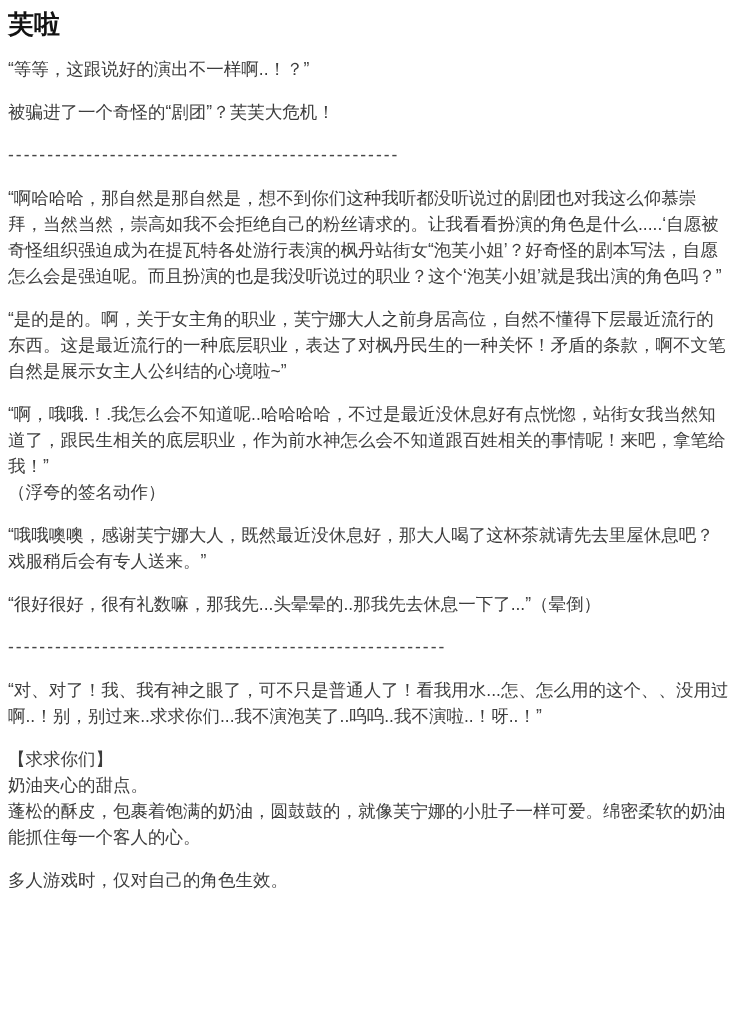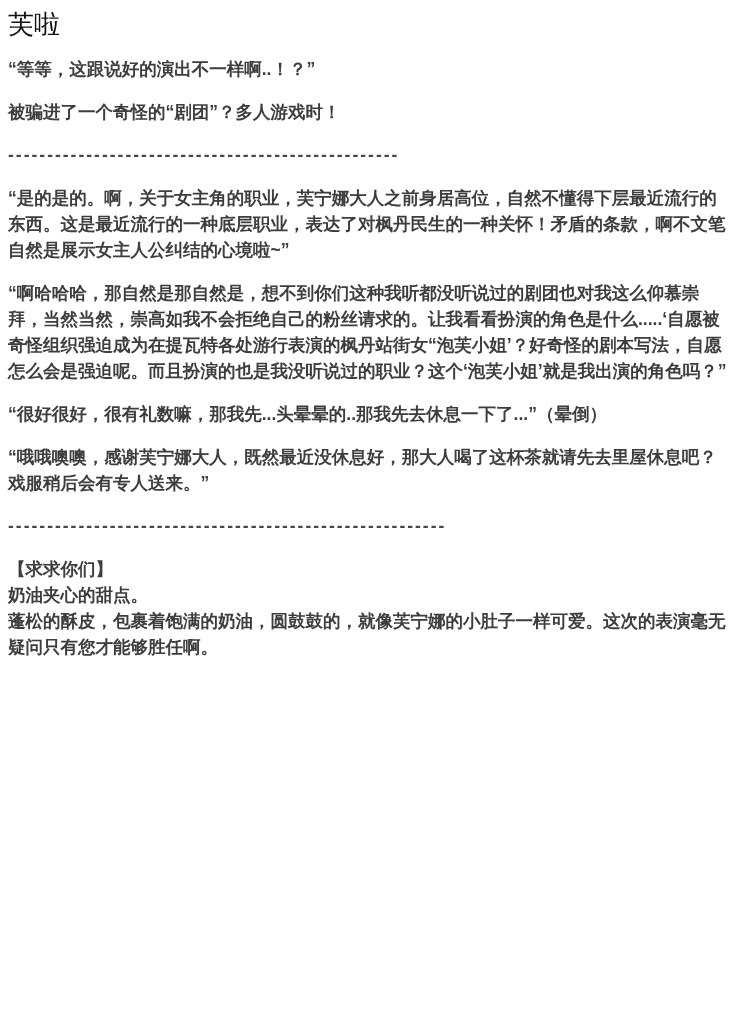--- a/index.html
+++ b/index.html
@@ -14,29 +14,28 @@
     padding: 6px 8px 10px 8px;
     background: #ffffff;
     color: #3d3d3d;
     font-family: "Liberation Sans", "DejaVu Sans", sans-serif;
     font-size: 17.5px;
     line-height: 26px;
   }
   .page-title {
     font-size: 26px;
     line-height: 32px;
-    font-weight: 400;
+    font-weight: 700;
     color: #121212;
     margin: 2px 0 16px 0;
   }
   .para {
     margin: 0 13px 17px 0;
     overflow-wrap: anywhere;
     word-break: break-word;
-    font-weight: bold;
   }
   .para:last-child {
     margin-bottom: 0;
   }
   .sep {
     letter-spacing: 2px;
     color: #474747;
     white-space: nowrap;
     overflow: hidden;
   }
@@ -46,39 +45,45 @@
 </style>
 </head>
 <body>
 
 <div class="page">
 
   <h1 class="page-title">芙啦</h1>
 
   <p class="para">“等等，这跟说好的演出不一样啊..！？”</p>
 
-  <p class="para">被骗进了一个奇怪的“剧团”？多人游戏时！</p>
+  <p class="para">被骗进了一个奇怪的“剧团”？芙芙大危机！</p>
 
   <p class="para sep">--------------------------------------------------</p>
 
 
+  <p class="para">“啊哈哈哈，那自然是那自然是，想不到你们这种我听都没听说过的剧团也对我这么仰慕崇拜，当然当然，崇高如我不会拒绝自己的粉丝请求的。让我看看扮演的角色是什么.....‘自愿被奇怪组织强迫成为在提瓦特各处游行表演的枫丹站街女“泡芙小姐’？好奇怪的剧本写法，自愿怎么会是强迫呢。而且扮演的也是我没听说过的职业？这个‘泡芙小姐’就是我出演的角色吗？”</p>
+
   <p class="para">“是的是的。啊，关于女主角的职业，芙宁娜大人之前身居高位，自然不懂得下层最近流行的东西。这是最近流行的一种底层职业，表达了对枫丹民生的一种关怀！矛盾的条款，啊不文笔自然是展示女主人公纠结的心境啦~”</p>
 
-  <p class="para">“啊哈哈哈，那自然是那自然是，想不到你们这种我听都没听说过的剧团也对我这么仰慕崇拜，当然当然，崇高如我不会拒绝自己的粉丝请求的。让我看看扮演的角色是什么.....‘自愿被奇怪组织强迫成为在提瓦特各处游行表演的枫丹站街女“泡芙小姐’？好奇怪的剧本写法，自愿怎么会是强迫呢。而且扮演的也是我没听说过的职业？这个‘泡芙小姐’就是我出演的角色吗？”</p>
+  <p class="para">
+    <span class="line">“啊，哦哦.！.我怎么会不知道呢..哈哈哈哈，不过是最近没休息好有点恍惚，站街女我当然知道了，跟民生相关的底层职业，作为前水神怎么会不知道跟百姓相关的事情呢！来吧，拿笔给我！”</span>
+    <span class="line">（浮夸的签名动作）</span>
+  </p>
 
+  <p class="para">“哦哦噢噢，感谢芙宁娜大人，既然最近没休息好，那大人喝了这杯茶就请先去里屋休息吧？戏服稍后会有专人送来。”</p>
 
   <p class="para">“很好很好，很有礼数嘛，那我先...头晕晕的..那我先去休息一下了...”（晕倒）</p>
 
-  <p class="para">“哦哦噢噢，感谢芙宁娜大人，既然最近没休息好，那大人喝了这杯茶就请先去里屋休息吧？戏服稍后会有专人送来。”</p>
-
   <p class="para sep">--------------------------------------------------------</p>
 
+  <p class="para">“对、对了！我、我有神之眼了，可不只是普通人了！看我用水...怎、怎么用的这个、、没用过啊..！别，别过来..求求你们...我不演泡芙了..呜呜..我不演啦..！呀..！”</p>
 
   <p class="para">
     <span class="line">【求求你们】</span>
     <span class="line">奶油夹心的甜点。</span>
-    <span class="line">蓬松的酥皮，包裹着饱满的奶油，圆鼓鼓的，就像芙宁娜的小肚子一样可爱。这次的表演毫无疑问只有您才能够胜任啊。</span>
+    <span class="line">蓬松的酥皮，包裹着饱满的奶油，圆鼓鼓的，就像芙宁娜的小肚子一样可爱。绵密柔软的奶油能抓住每一个客人的心。</span>
   </p>
 
   <p class="para">
+    <span class="line">多人游戏时，仅对自己的角色生效。</span>
   </p>
 
 </div>
 
 </body></html>

